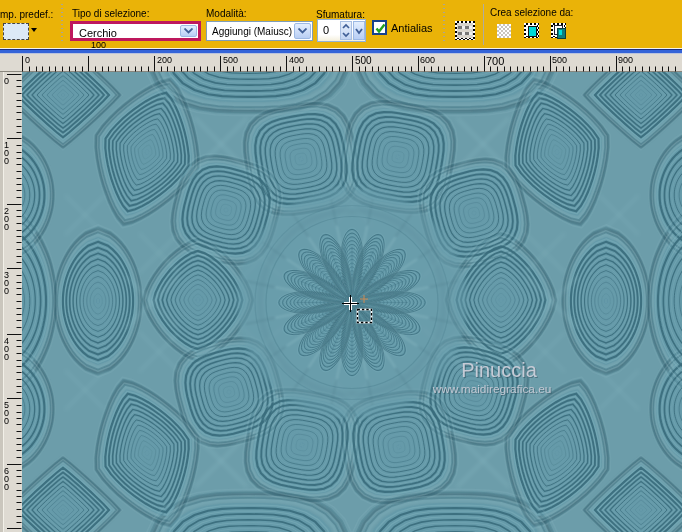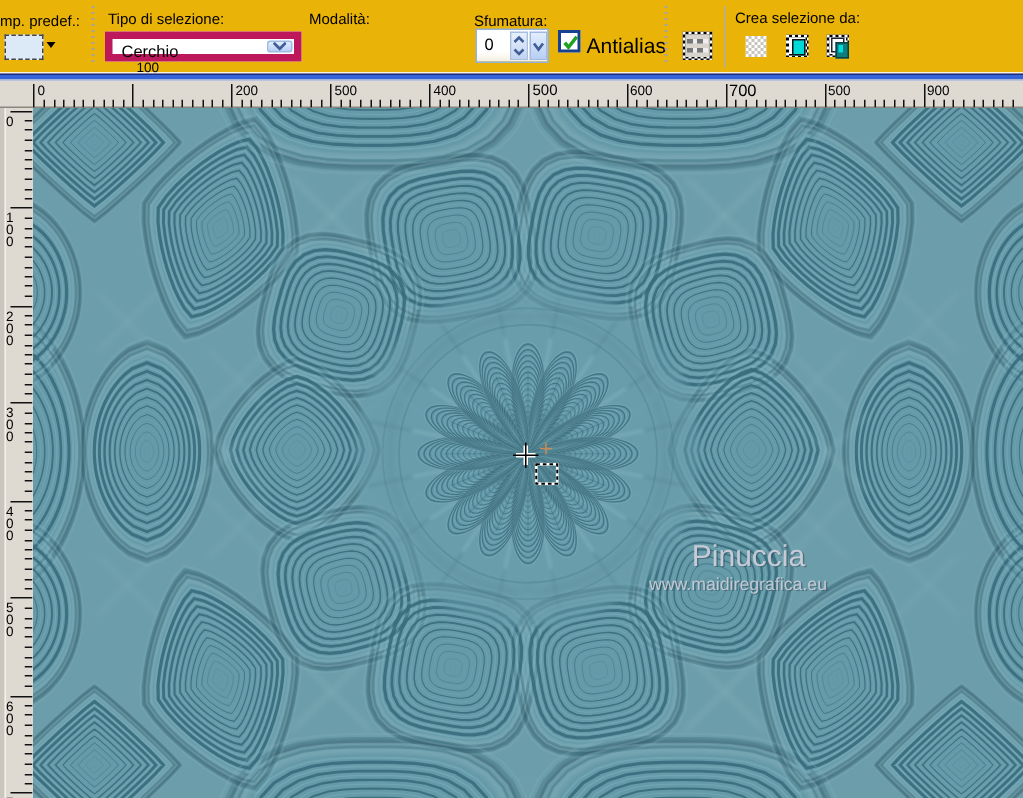--- a/index.html
+++ b/index.html
@@ -4,50 +4,58 @@
 body{width:682px;height:532px;overflow:hidden;position:relative;font-family:"Liberation Sans",sans-serif;color:#000;background:#e9e6db}
 </style></head>
 <body>
 
 <div style="position:absolute;left:0;top:0;width:682px;height:49px;background:#eab308;font-size:10px">
  <div style="position:absolute;left:0px;top:9px">mp. predef.:</div>
  <div style="position:absolute;left:3px;top:23px;width:24px;height:15px;background:#dce9f6;border:1px dashed #444"></div>
  <div style="position:absolute;left:31px;top:28px;width:0;height:0;border-left:3.5px solid transparent;border-right:3.5px solid transparent;border-top:4.5px solid #000"></div>
  <div style="position:absolute;left:61px;top:4px;width:2px;height:40px;background:repeating-linear-gradient(180deg,#aaa596 0 1.5px,transparent 1.5px 4px)"></div>
  <div style="position:absolute;left:72px;top:8px">Tipo di selezione:</div>
- <div style="position:absolute;left:70px;top:21px;width:131px;height:20px;background:#fff;border:5px solid #be185d;box-sizing:border-box">
+ <div style="position:absolute;left:70px;top:21px;width:131px;height:20px;background:#fff;border:3px solid #be185d;box-sizing:border-box">
    <div style="position:absolute;left:6px;top:3px;font-size:11px">Cerchio</div>
       <div style="position:absolute;right:1px;top:1px;bottom:1px;width:17px;background:linear-gradient(180deg,#e3eefe 0%,#cfdffa 50%,#b8cef4 100%);border:1px solid #9db9e4;border-radius:2px;box-sizing:border-box;display:flex;align-items:center;justify-content:center">
         <svg width="9" height="6" viewBox="0 0 9 6">
           <path d="M0.5,0.5 L4.5,4.5 L8.5,0.5" fill="none" stroke="#3f5e96" stroke-width="1.8"></path>
         </svg>
       </div>
  </div>
  <div style="position:absolute;left:206px;top:8px">Modalità:</div>
+ <div style="position:absolute;left:206px;top:21px;width:107px;height:20px;background:#fff;border:1px solid #7f9db9;box-sizing:border-box">
+   <div style="position:absolute;left:5px;top:4px;font-size:10px;white-space:nowrap">Aggiungi (Maiusc)</div>
+      <div style="position:absolute;right:1px;top:1px;bottom:1px;width:17px;background:linear-gradient(180deg,#e3eefe 0%,#cfdffa 50%,#b8cef4 100%);border:1px solid #9db9e4;border-radius:2px;box-sizing:border-box;display:flex;align-items:center;justify-content:center">
+        <svg width="9" height="6" viewBox="0 0 9 6">
+          <path d="M0.5,0.5 L4.5,4.5 L8.5,0.5" fill="none" stroke="#3f5e96" stroke-width="1.8"></path>
+        </svg>
+      </div>
+ </div>
  <div style="position:absolute;left:316px;top:9px">Sfumatura:</div>
  <div style="position:absolute;left:317px;top:19px;width:49px;height:23px;border:1px solid #93b2d8;box-sizing:border-box;background:linear-gradient(180deg,#fff 70%,#f4efdc 100%)">
    <div style="position:absolute;left:5px;top:4px;font-size:11px">0</div>
    <div style="position:absolute;right:13px;top:1px;bottom:1px;width:12px;background:linear-gradient(180deg,#e8f0fc,#c2d4f2);border:1px solid #a9bfe2;box-sizing:border-box">
      <svg width="10" height="17" viewBox="0 0 10 17" style="position:absolute;left:0;top:0">
           <path d="M2,6 L5,3 L8,6" fill="none" stroke="#3f5e96" stroke-width="1.7"></path>
           <path d="M2,11 L5,14 L8,11" fill="none" stroke="#3f5e96" stroke-width="1.7"></path>
         </svg>
    </div>
    <div style="position:absolute;right:0px;top:1px;bottom:1px;width:12px;background:linear-gradient(180deg,#e3eefe,#b8cef4);border:1px solid #9db9e4;box-sizing:border-box">
      <svg width="10" height="17" viewBox="0 0 10 17" style="position:absolute;left:0;top:0">
           <path d="M2,7 L5,11 L8,7" fill="none" stroke="#3f5e96" stroke-width="1.8"></path>
         </svg>
    </div>
  </div>
  <div style="position:absolute;left:372px;top:20px;width:11px;height:11px;background:#fff;border:2px solid #17418e">
    <svg width="13" height="13" viewBox="0 0 13 13">
         <path d="M2.5,6.5 L5,9.5 L10.5,2.5" fill="none" stroke="#21a121" stroke-width="2.4"></path>
       </svg>
  </div>
- <div style="position:absolute;left:391px;top:22px;font-size:14px">Antialias</div>
+ <div style="position:absolute;left:391px;top:22px;font-size:11px">Antialias</div>
  <div style="position:absolute;left:443px;top:4px;width:2px;height:40px;background:repeating-linear-gradient(180deg,#aaa596 0 1.5px,transparent 1.5px 4px)"></div>
  <div style="position:absolute;left:455px;top:21px;width:20px;height:19px;background:repeating-conic-gradient(#000 0 25%,#fff 0 50%) 0 0/4px 4px">
    <div style="position:absolute;left:2px;top:2px;right:2px;bottom:2px;background:#d8d4cc">
      <div style="position:absolute;left:1px;top:3px;right:1px;height:3px;background:repeating-linear-gradient(90deg,#777 0 4px,#eee 4px 7px)"></div>
      <div style="position:absolute;left:1px;top:9px;right:1px;height:3px;background:repeating-linear-gradient(90deg,#777 0 4px,#eee 4px 7px)"></div>
    </div>
  </div>
  <div style="position:absolute;left:483px;top:4px;width:1px;height:41px;background:#b0ac9f"></div>
  <div style="position:absolute;left:490px;top:7px">Crea selezione da:</div>
  <div style="position:absolute;left:497px;top:24px;width:14px;height:14px;background:repeating-conic-gradient(#c9c5bd 0 25%,#fff 0 50%) 0 0/4px 4px"></div>

